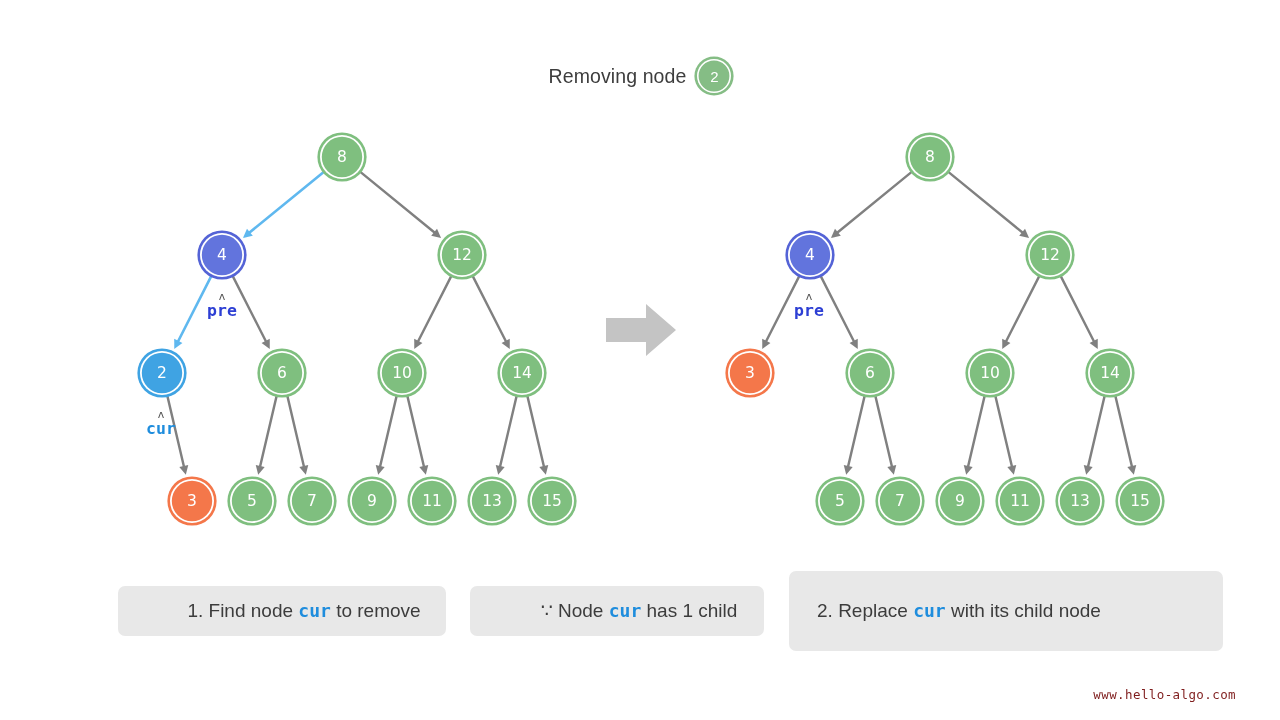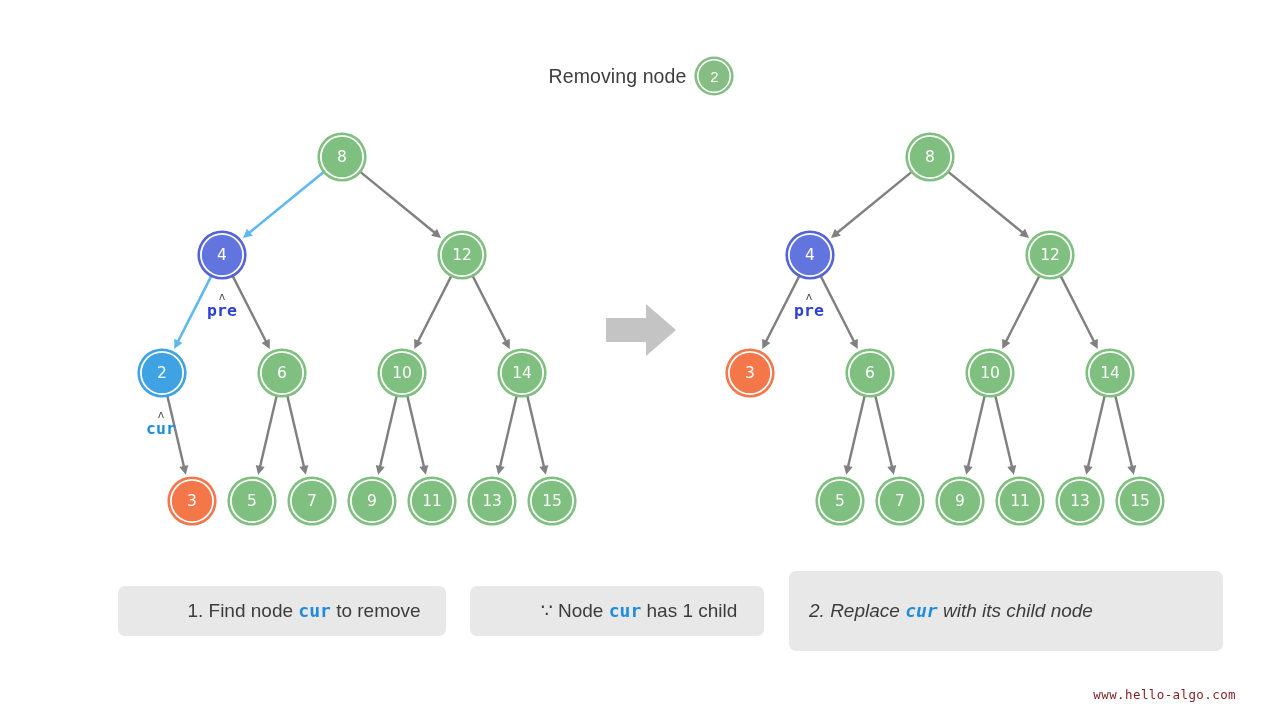--- a/index.html
+++ b/index.html
@@ -119,21 +119,21 @@
     white-space: nowrap;
     padding-left: 44px;
   }
   .caption .line { line-height: 1.46; }
   .caption b.cur { color: #1f8ddd; font-family: "DejaVu Sans Mono", monospace; font-size: 18px; font-weight: bold; }
   .caption b.pre { color: #2d3fd4; font-family: "DejaVu Sans Mono", monospace; font-size: 18px; font-weight: bold; }
   .caption span.code { color: #9a9a9a; font-family: "DejaVu Sans Mono", monospace; font-size: 18px; }
 
   #caption-1 { left: 118px; top: 586px; width: 328px; height: 50px; align-items: center; }
   #caption-2 { left: 470px; top: 586px; width: 294px; height: 50px; align-items: center; }
-  #caption-3 { left: 789px; top: 571px; width: 434px; height: 80px; padding-left: 20px; font-style: italic; }
+  #caption-3 { left: 789px; top: 571px; width: 434px; height: 80px; padding-left: 28px; }
 
   
   #watermark {
     position: absolute;
     right: 44px;
     bottom: 18px;
     font-family: "DejaVu Sans Mono", monospace;
     font-size: 12.5px;
     color: #7f1d1d;
     letter-spacing: .4px;

